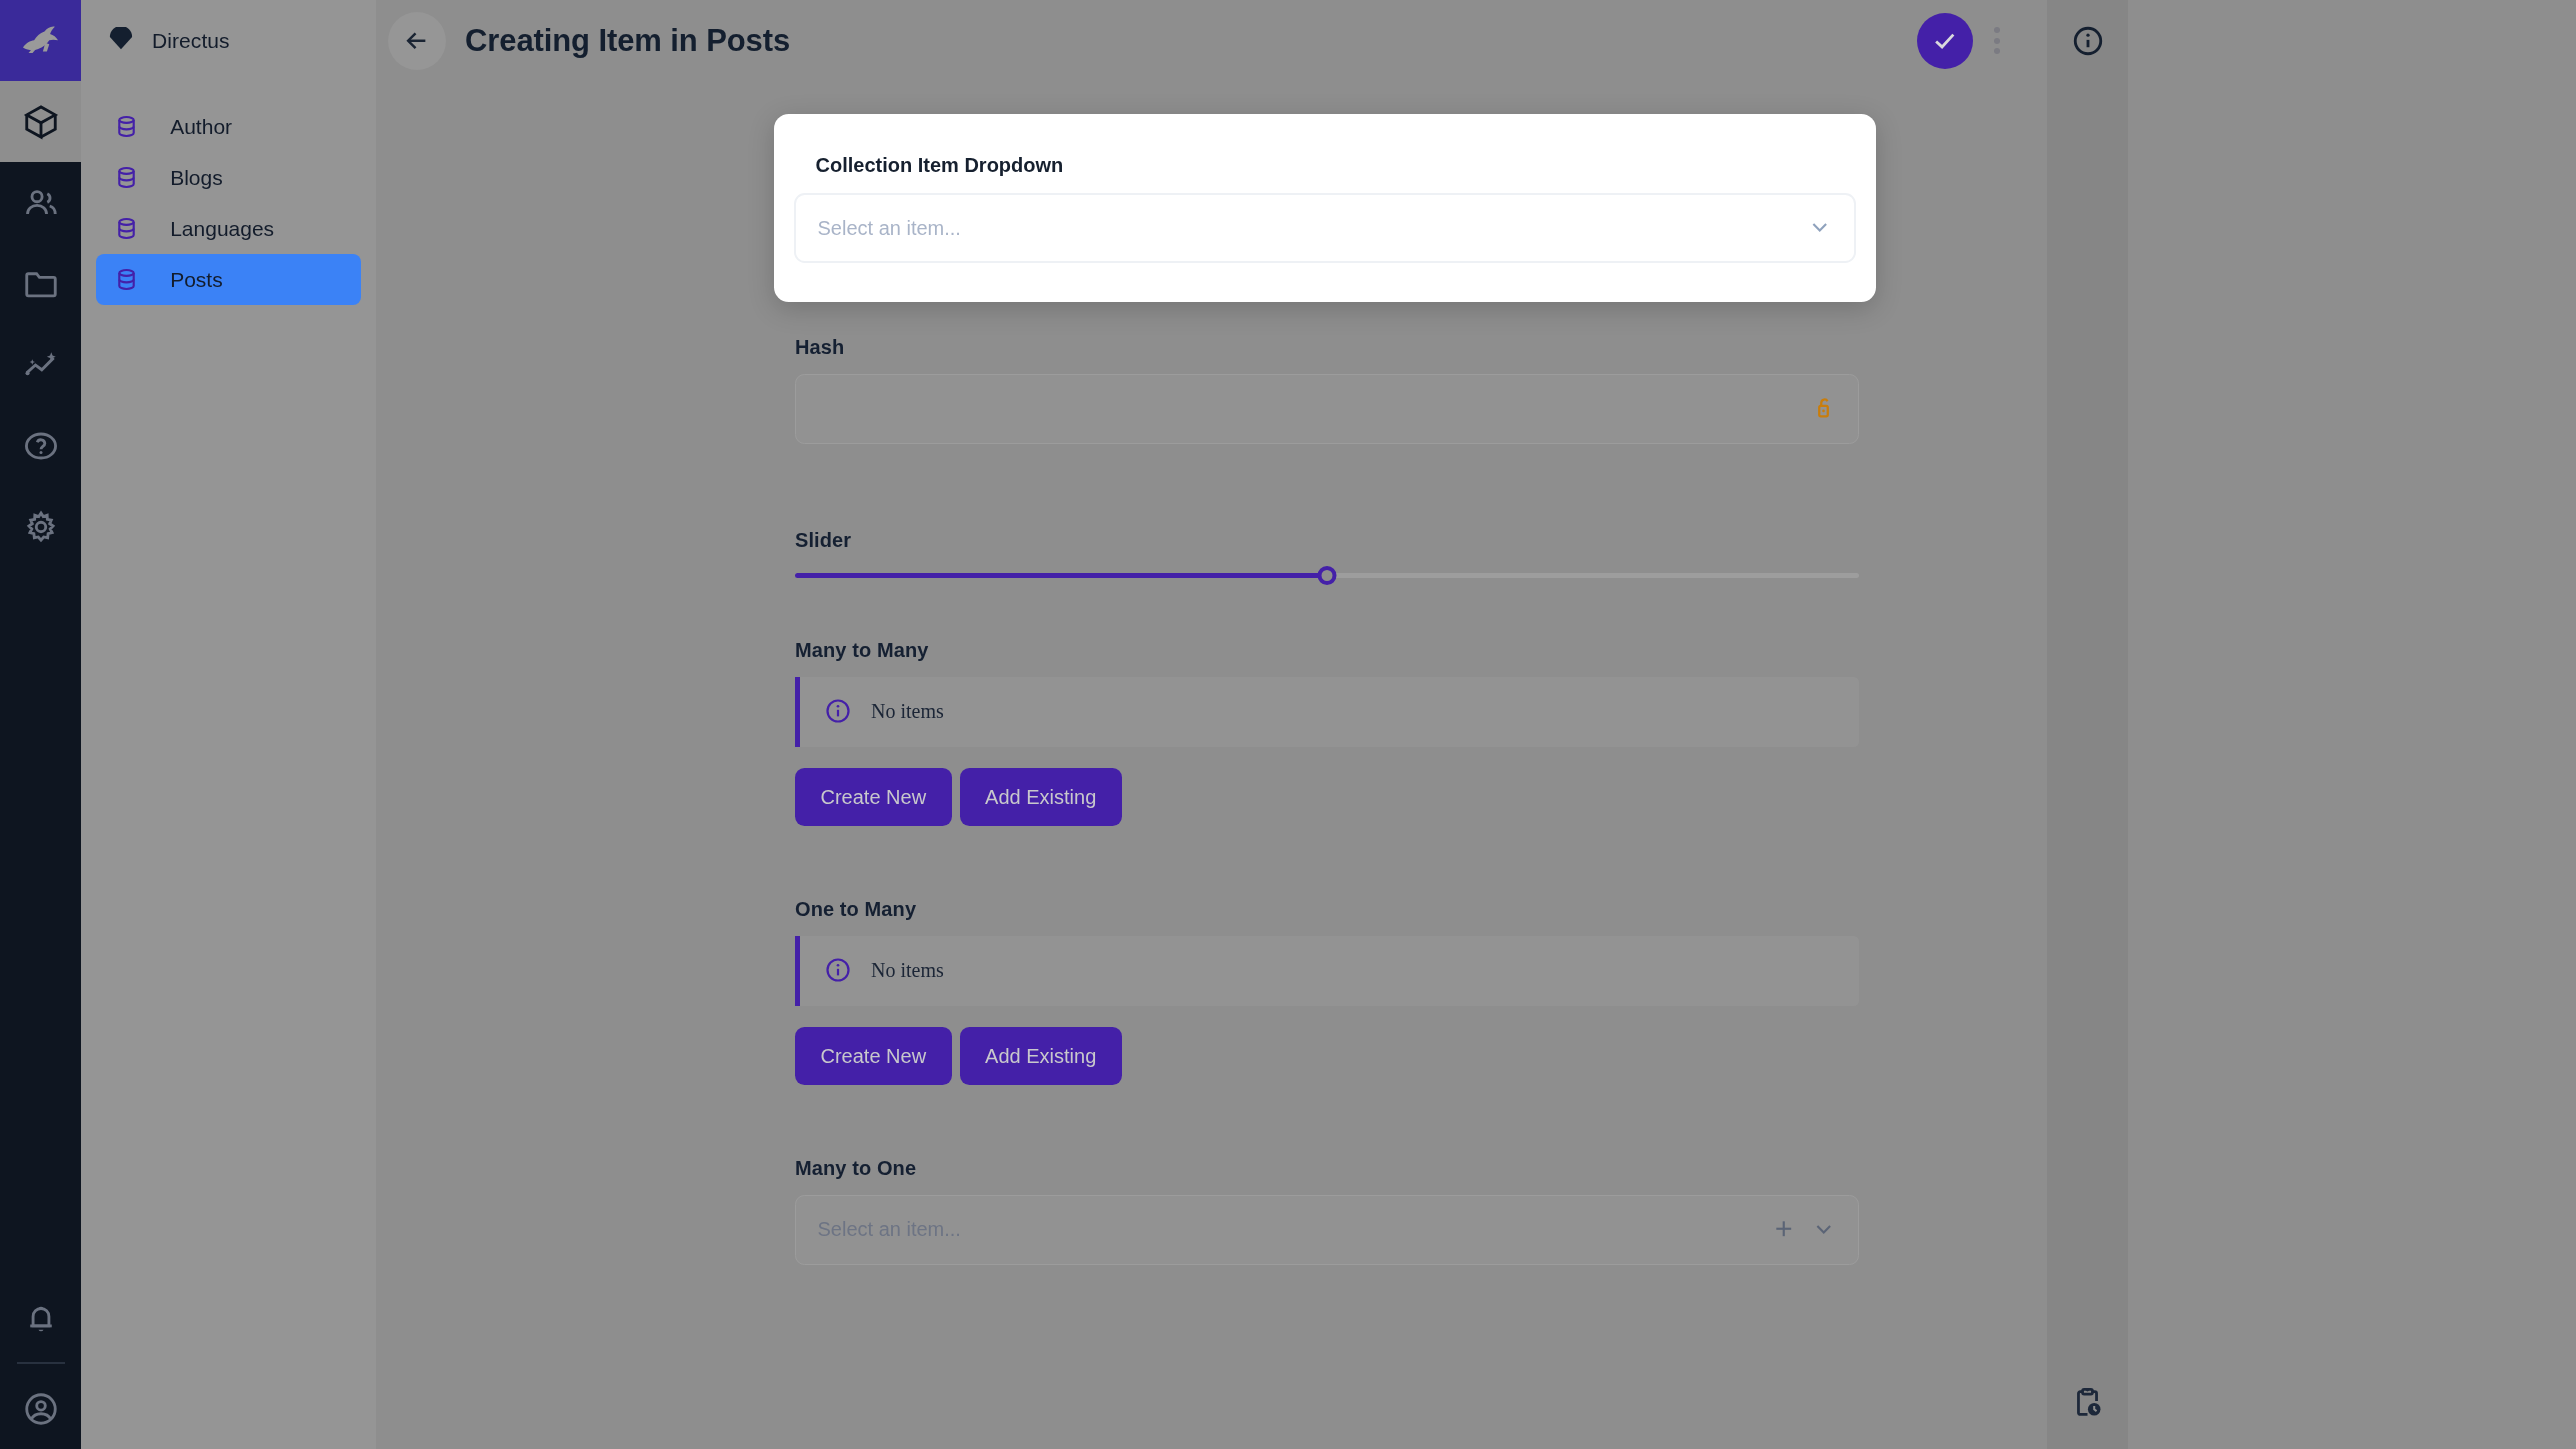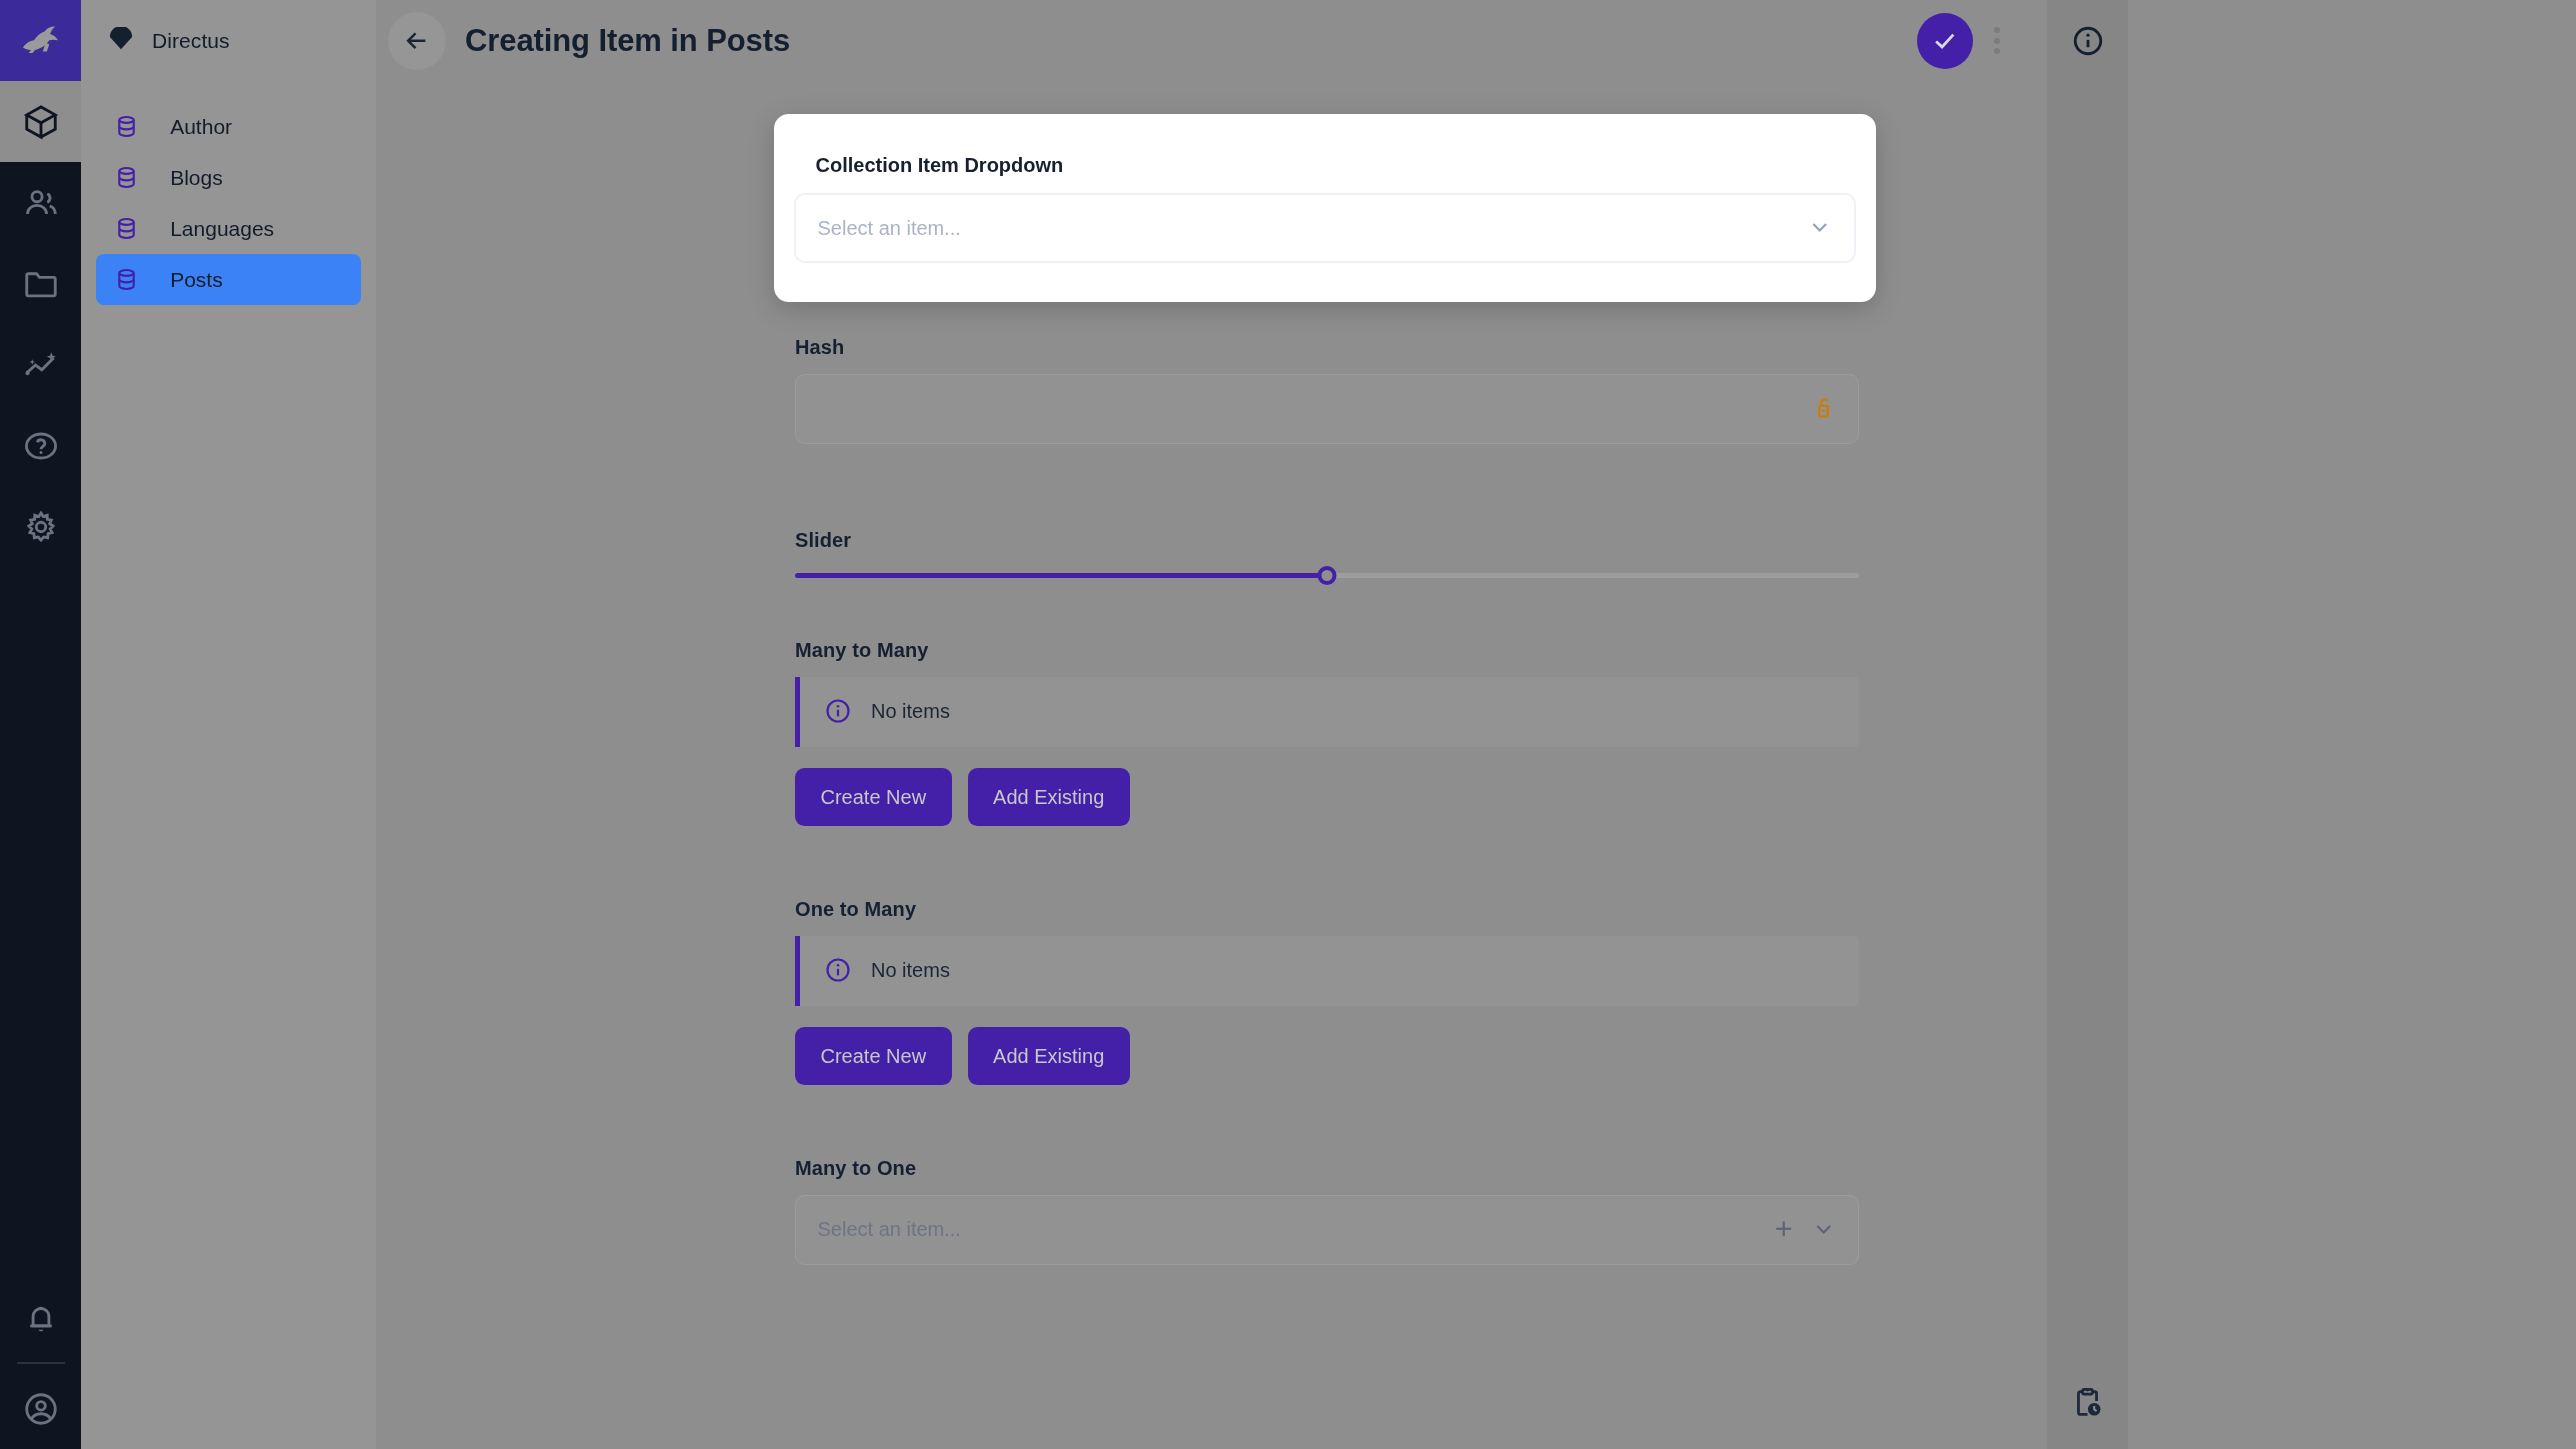--- a/index.html
+++ b/index.html
@@ -172,25 +172,26 @@
 
   
   .notice {
     height: 70px;
     background: rgba(255,255,255,.05);
     border-left: 5.4px solid #4420a8;
     border-radius: 0 5.4px 5.4px 0;
     display: flex; align-items: center;
     gap: 19px;
     padding-left: 24px;
+    font-family: Liberation Serif, serif;
   }
   .notice svg { width: 28px; height: 28px; }
   .notice-text { font-size: 20px; color: #1b2536; }
 
-  .btn-row { display: flex; gap: 16px; margin-top: 21.5px; }
+  .btn-row { display: flex; gap: 8px; margin-top: 21.5px; }
   .btn {
     height: 58px;
     padding: 0 25.5px;
     border-radius: 9.4px;
     background: #4420a8;
     color: #c8c8cc;
     font-size: 20px;
     display: flex; align-items: center; justify-content: center;
     font-family: "Liberation Sans", sans-serif;
   }

